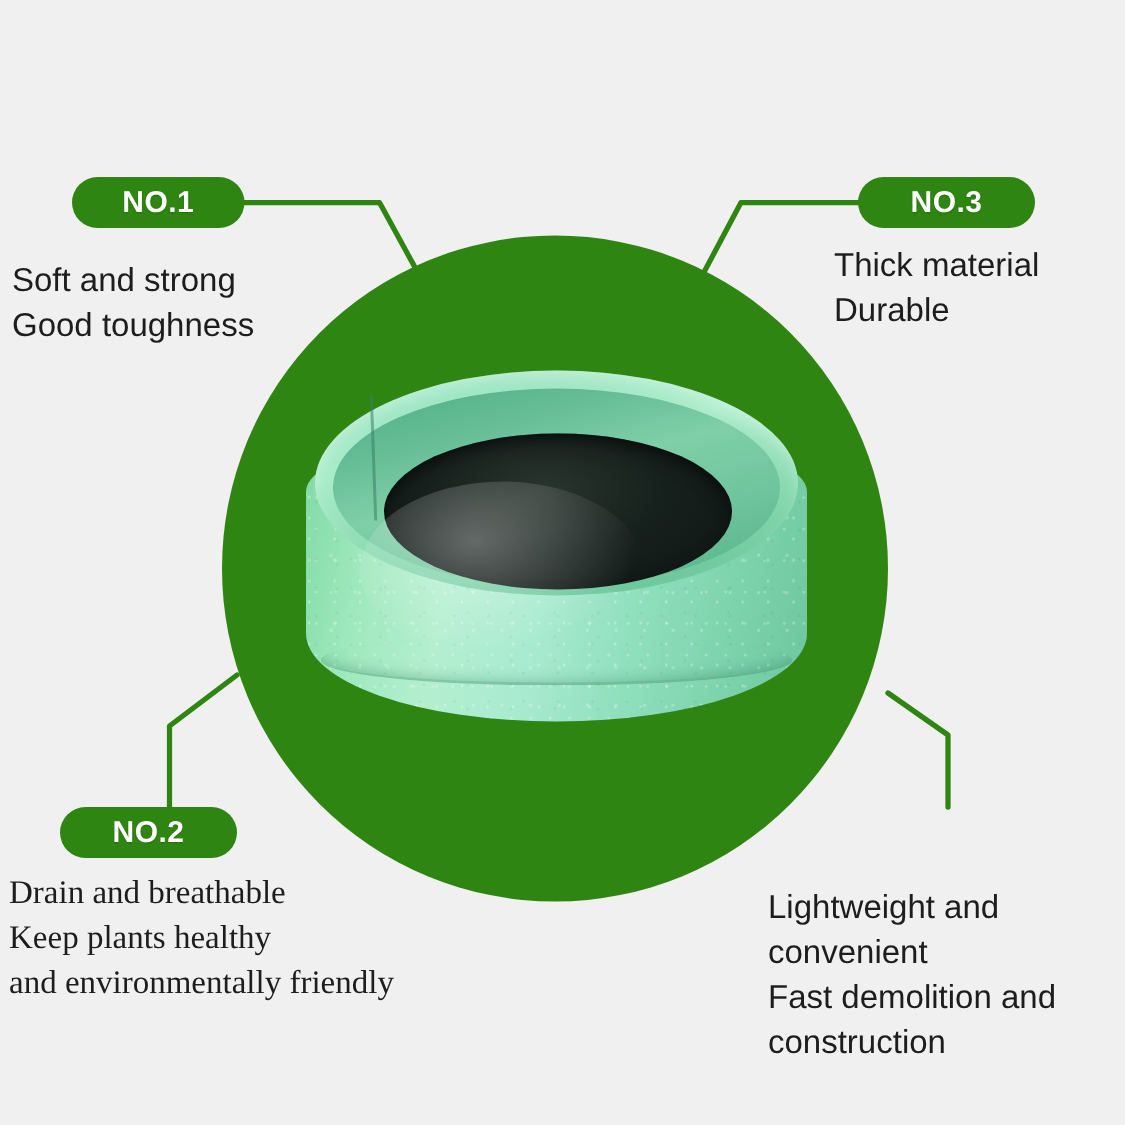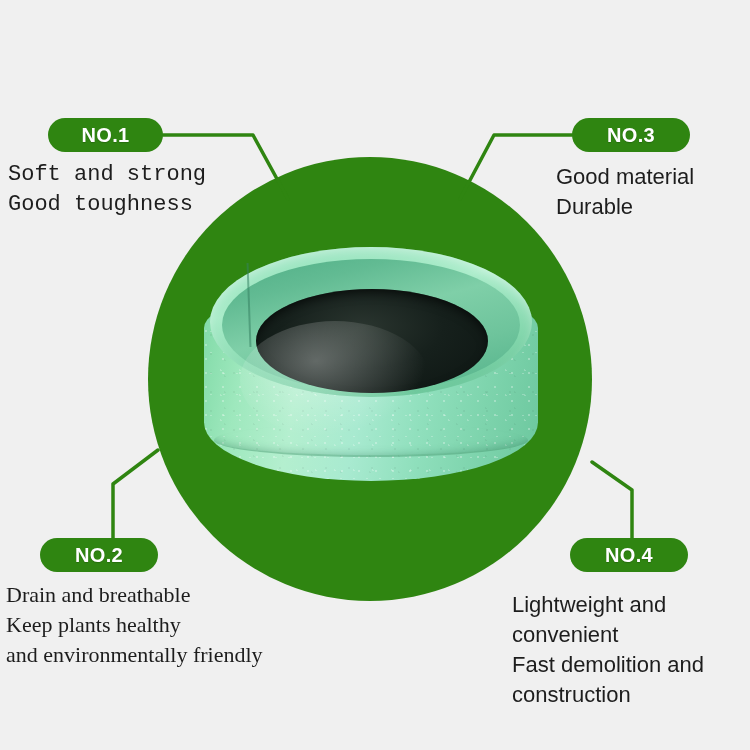--- a/index.html
+++ b/index.html
@@ -157,21 +157,21 @@
   .pill-4 { left:570px; top:538px; width:118px; }
 
   
   .caption {
     position:absolute;
     color:#1d1d1d;
     font-size:22px;
     line-height:30px;
     white-space:pre-line;
   }
-  .cap-1 { left:8px;   top:160px;font-family:Liberation Mono, monospace; }
+  .cap-1 { left:8px;   top:172px; }
   .cap-3 { left:556px; top:162px; }
   .cap-2 { left:6px;   top:580px;font-family:Liberation Serif, serif; }
   .cap-4 { left:512px; top:590px; }
 </style>
 </head>
 <body>
 
 <div id="infographic">
 
   <div class="disc">
@@ -195,27 +195,26 @@
     <polyline points="158,450 113,484 113,538" fill="none" stroke="#2f8511" stroke-width="3.5" stroke-linecap="round" stroke-linejoin="round"></polyline>
 
     <polyline points="592,462 632,490 632,538" fill="none" stroke="#2f8511" stroke-width="3.5" stroke-linecap="round" stroke-linejoin="round"></polyline>
   </svg>
 
   <div class="pill pill-1">NO.1</div>
   <div class="caption cap-1">Soft and strong
 Good toughness</div>
 
   <div class="pill pill-3">NO.3</div>
-  <div class="caption cap-3">Good material
+  <div class="caption cap-3">Thick material
 Durable</div>
 
   <div class="pill pill-2">NO.2</div>
   <div class="caption cap-2">Drain and breathable
 Keep plants healthy
 and environmentally friendly</div>
 
-  <div class="pill pill-4">NO.4</div>
   <div class="caption cap-4">Lightweight and
 convenient
 Fast demolition and
 construction</div>
 
 </div>
 
 </body></html>

